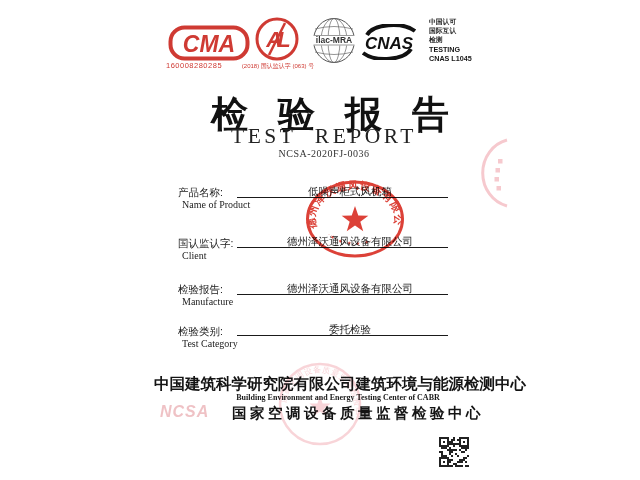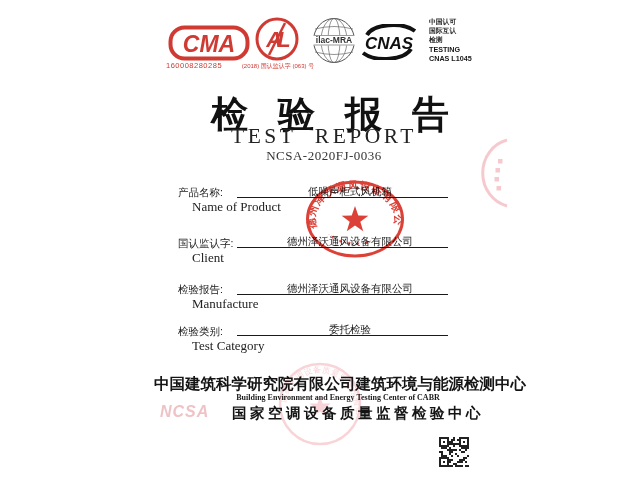--- a/index.html
+++ b/index.html
@@ -9,24 +9,24 @@
   .ctr{transform:translateX(-50%);white-space:nowrap;}
   .serif{font-family:"Liberation Serif",serif;}
   
   .cma-num{left:166px;top:61px;width:86px;text-align:left;font-size:7.5px;letter-spacing:.5px;color:#cf3a33;}
   .cal-cap{left:238px;top:62px;width:80px;text-align:center;font-size:6px;color:#cf3a33;}
   .accred{left:429px;top:17px;line-height:9.2px;font-size:6.8px;font-weight:bold;color:#2b2b2b;}
   .accred .en{font-size:7.2px;color:#161616;}
   
   .title-zh{left:345px;top:90px;font-size:37px;font-weight:bold;letter-spacing:30px;color:#111;}
   .title-en{left:324px;top:124px;font-size:21.5px;letter-spacing:3.5px;word-spacing:10px;color:#222;}
-  .report-no{left:324px;top:148px;font-size:13px;letter-spacing:.5px;color:#333;}
+  .report-no{left:324px;top:148px;font-size:10px;letter-spacing:.5px;color:#333;}
   
   .lab-zh{left:178px;font-size:10.5px;color:#1c1c1c;}
-  .lab-en{left:192px;font-size:13px;color:#222;}
+  .lab-en{left:182px;font-size:10px;color:#222;}
   .fline{left:237px;width:211px;height:1px;background:#1a1a1a;}
   .fval{left:350px;font-size:10.5px;color:#1c1c1c;}
   
   .org-zh{left:340px;top:374px;font-size:15.5px;font-weight:bold;color:#141414;}
   .org-en{left:338px;top:393px;font-size:8px;font-weight:bold;color:#1a1a1a;}
   .ncsa{left:160px;top:403px;font-size:16px;font-weight:bold;font-style:italic;
         color:#e59aa0;opacity:.6;letter-spacing:1px;}
   .center-zh{left:358px;top:404px;font-size:14.5px;font-weight:bold;letter-spacing:3.5px;color:#141414;}
   .center-en{left:308px;top:421px;font-size:7.5px;font-weight:bold;color:#1a1a1a;}
   

